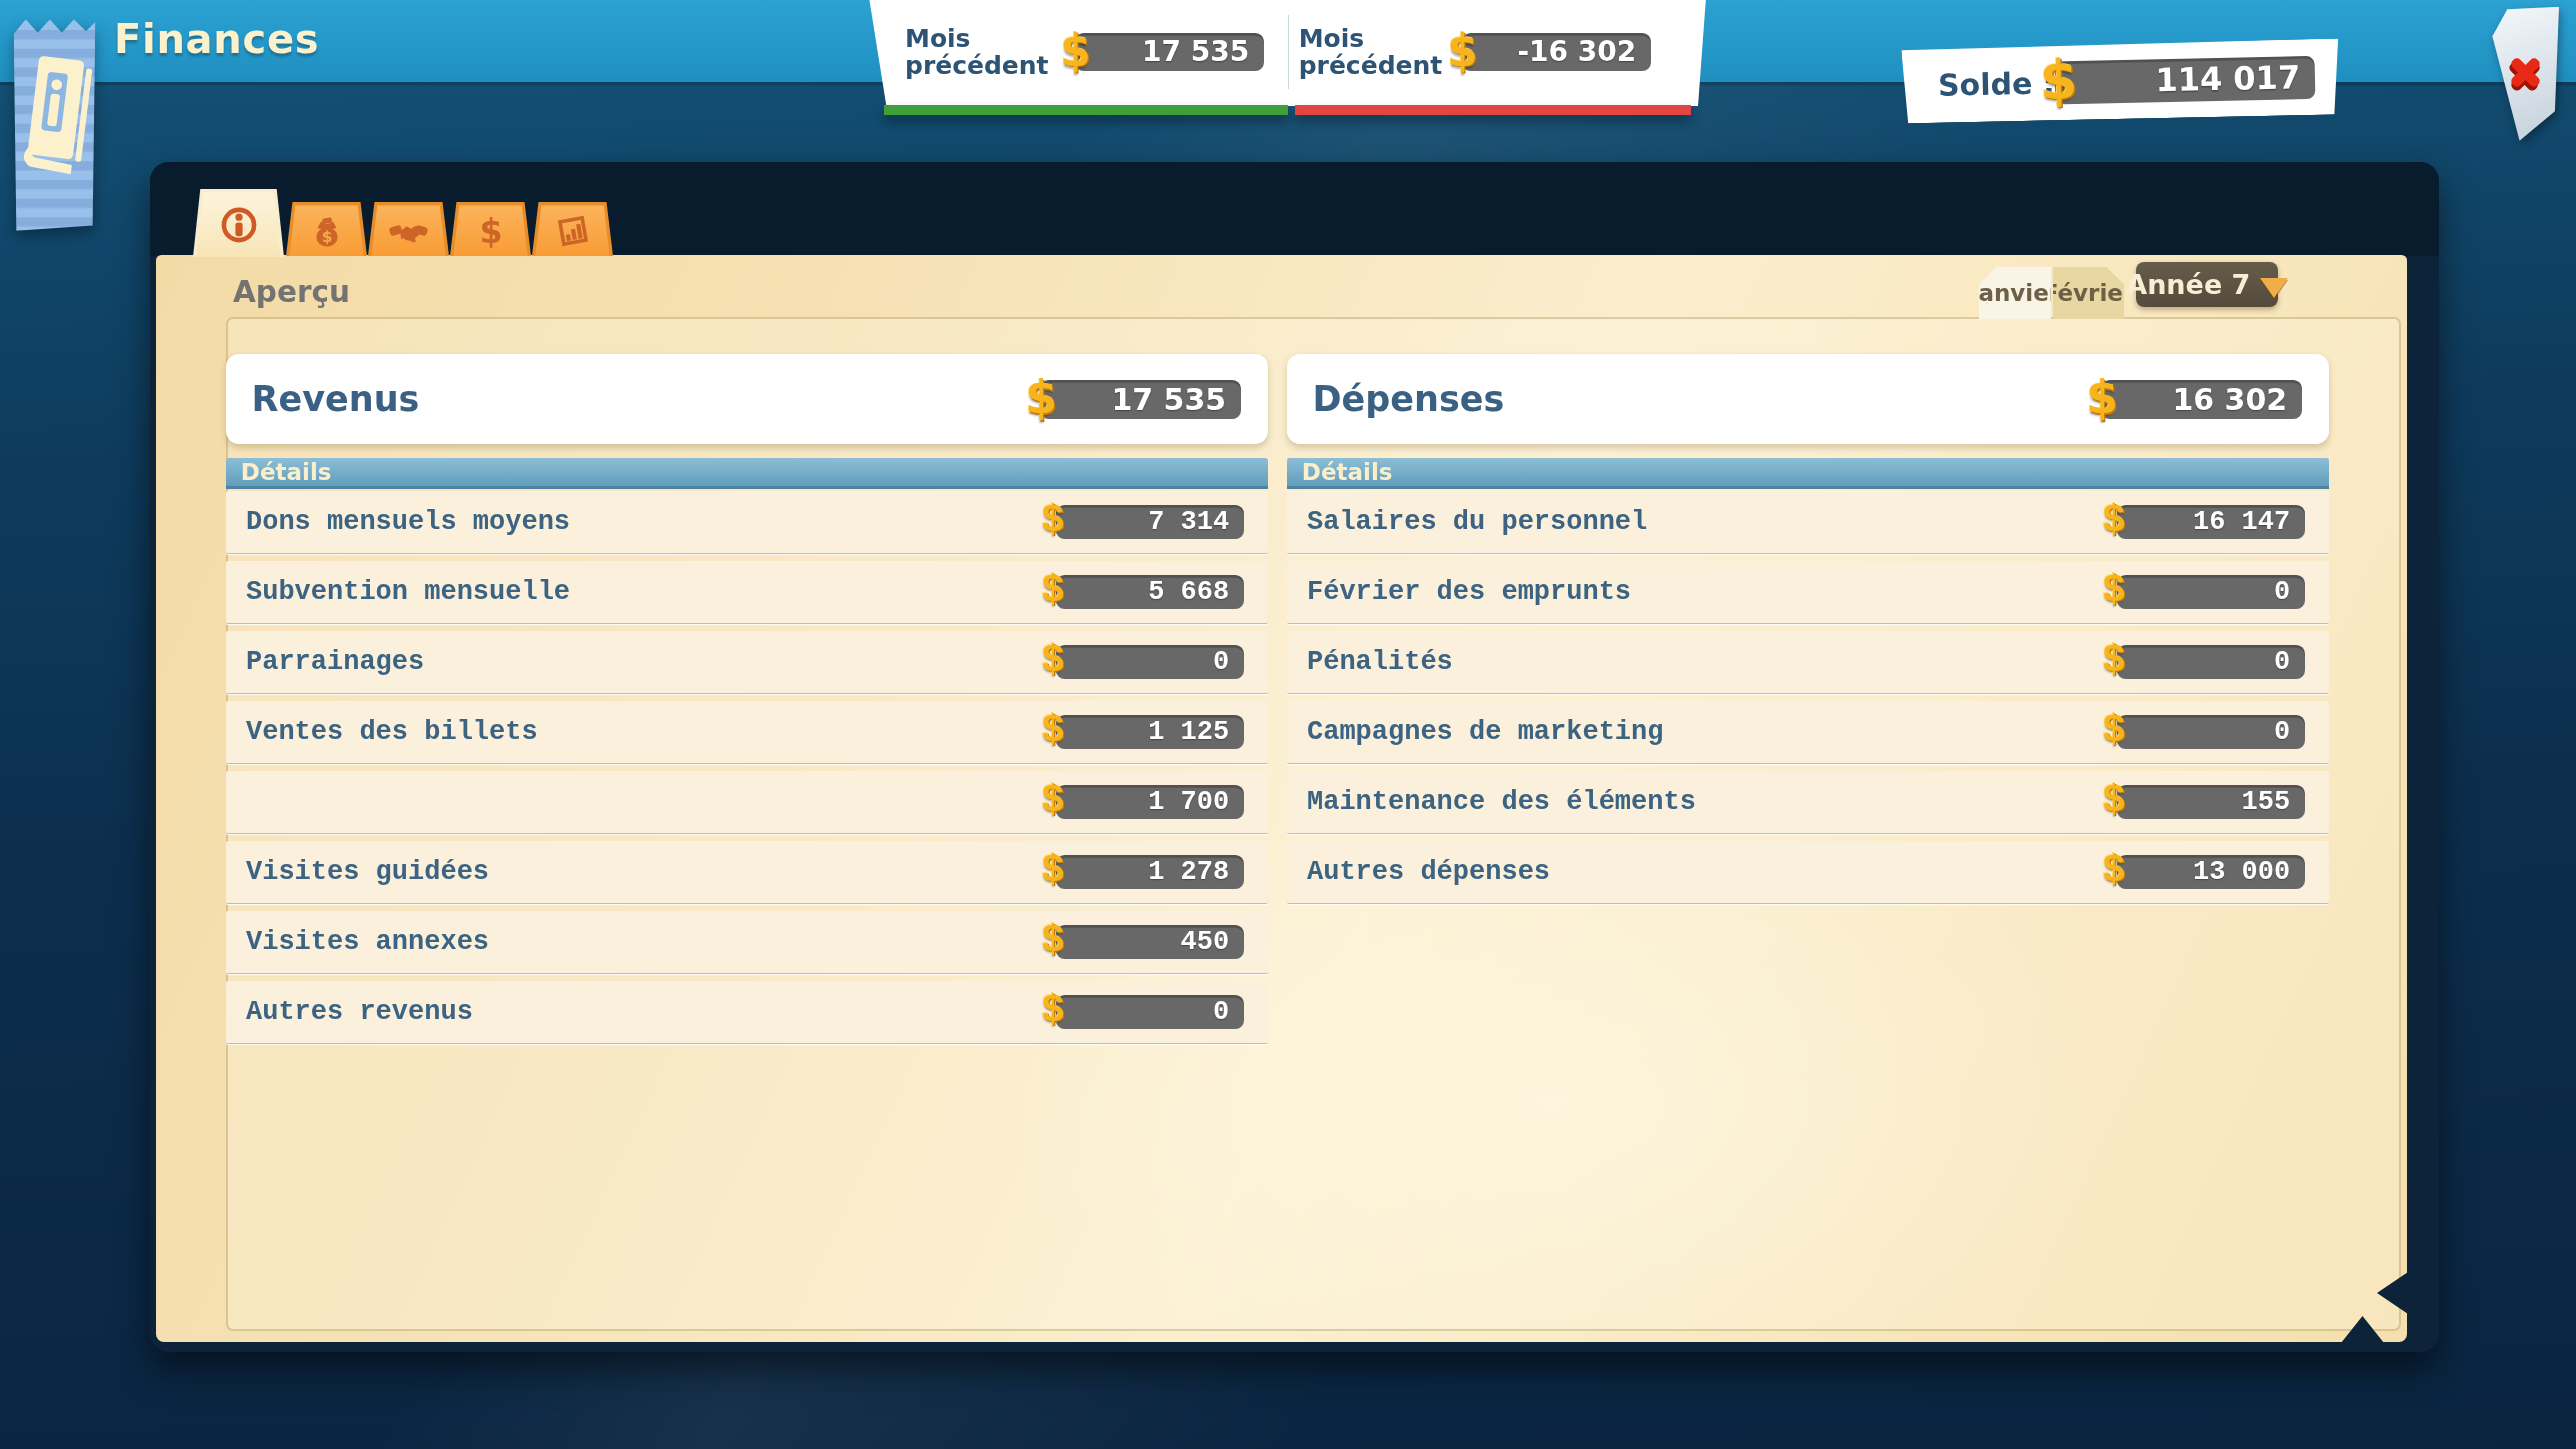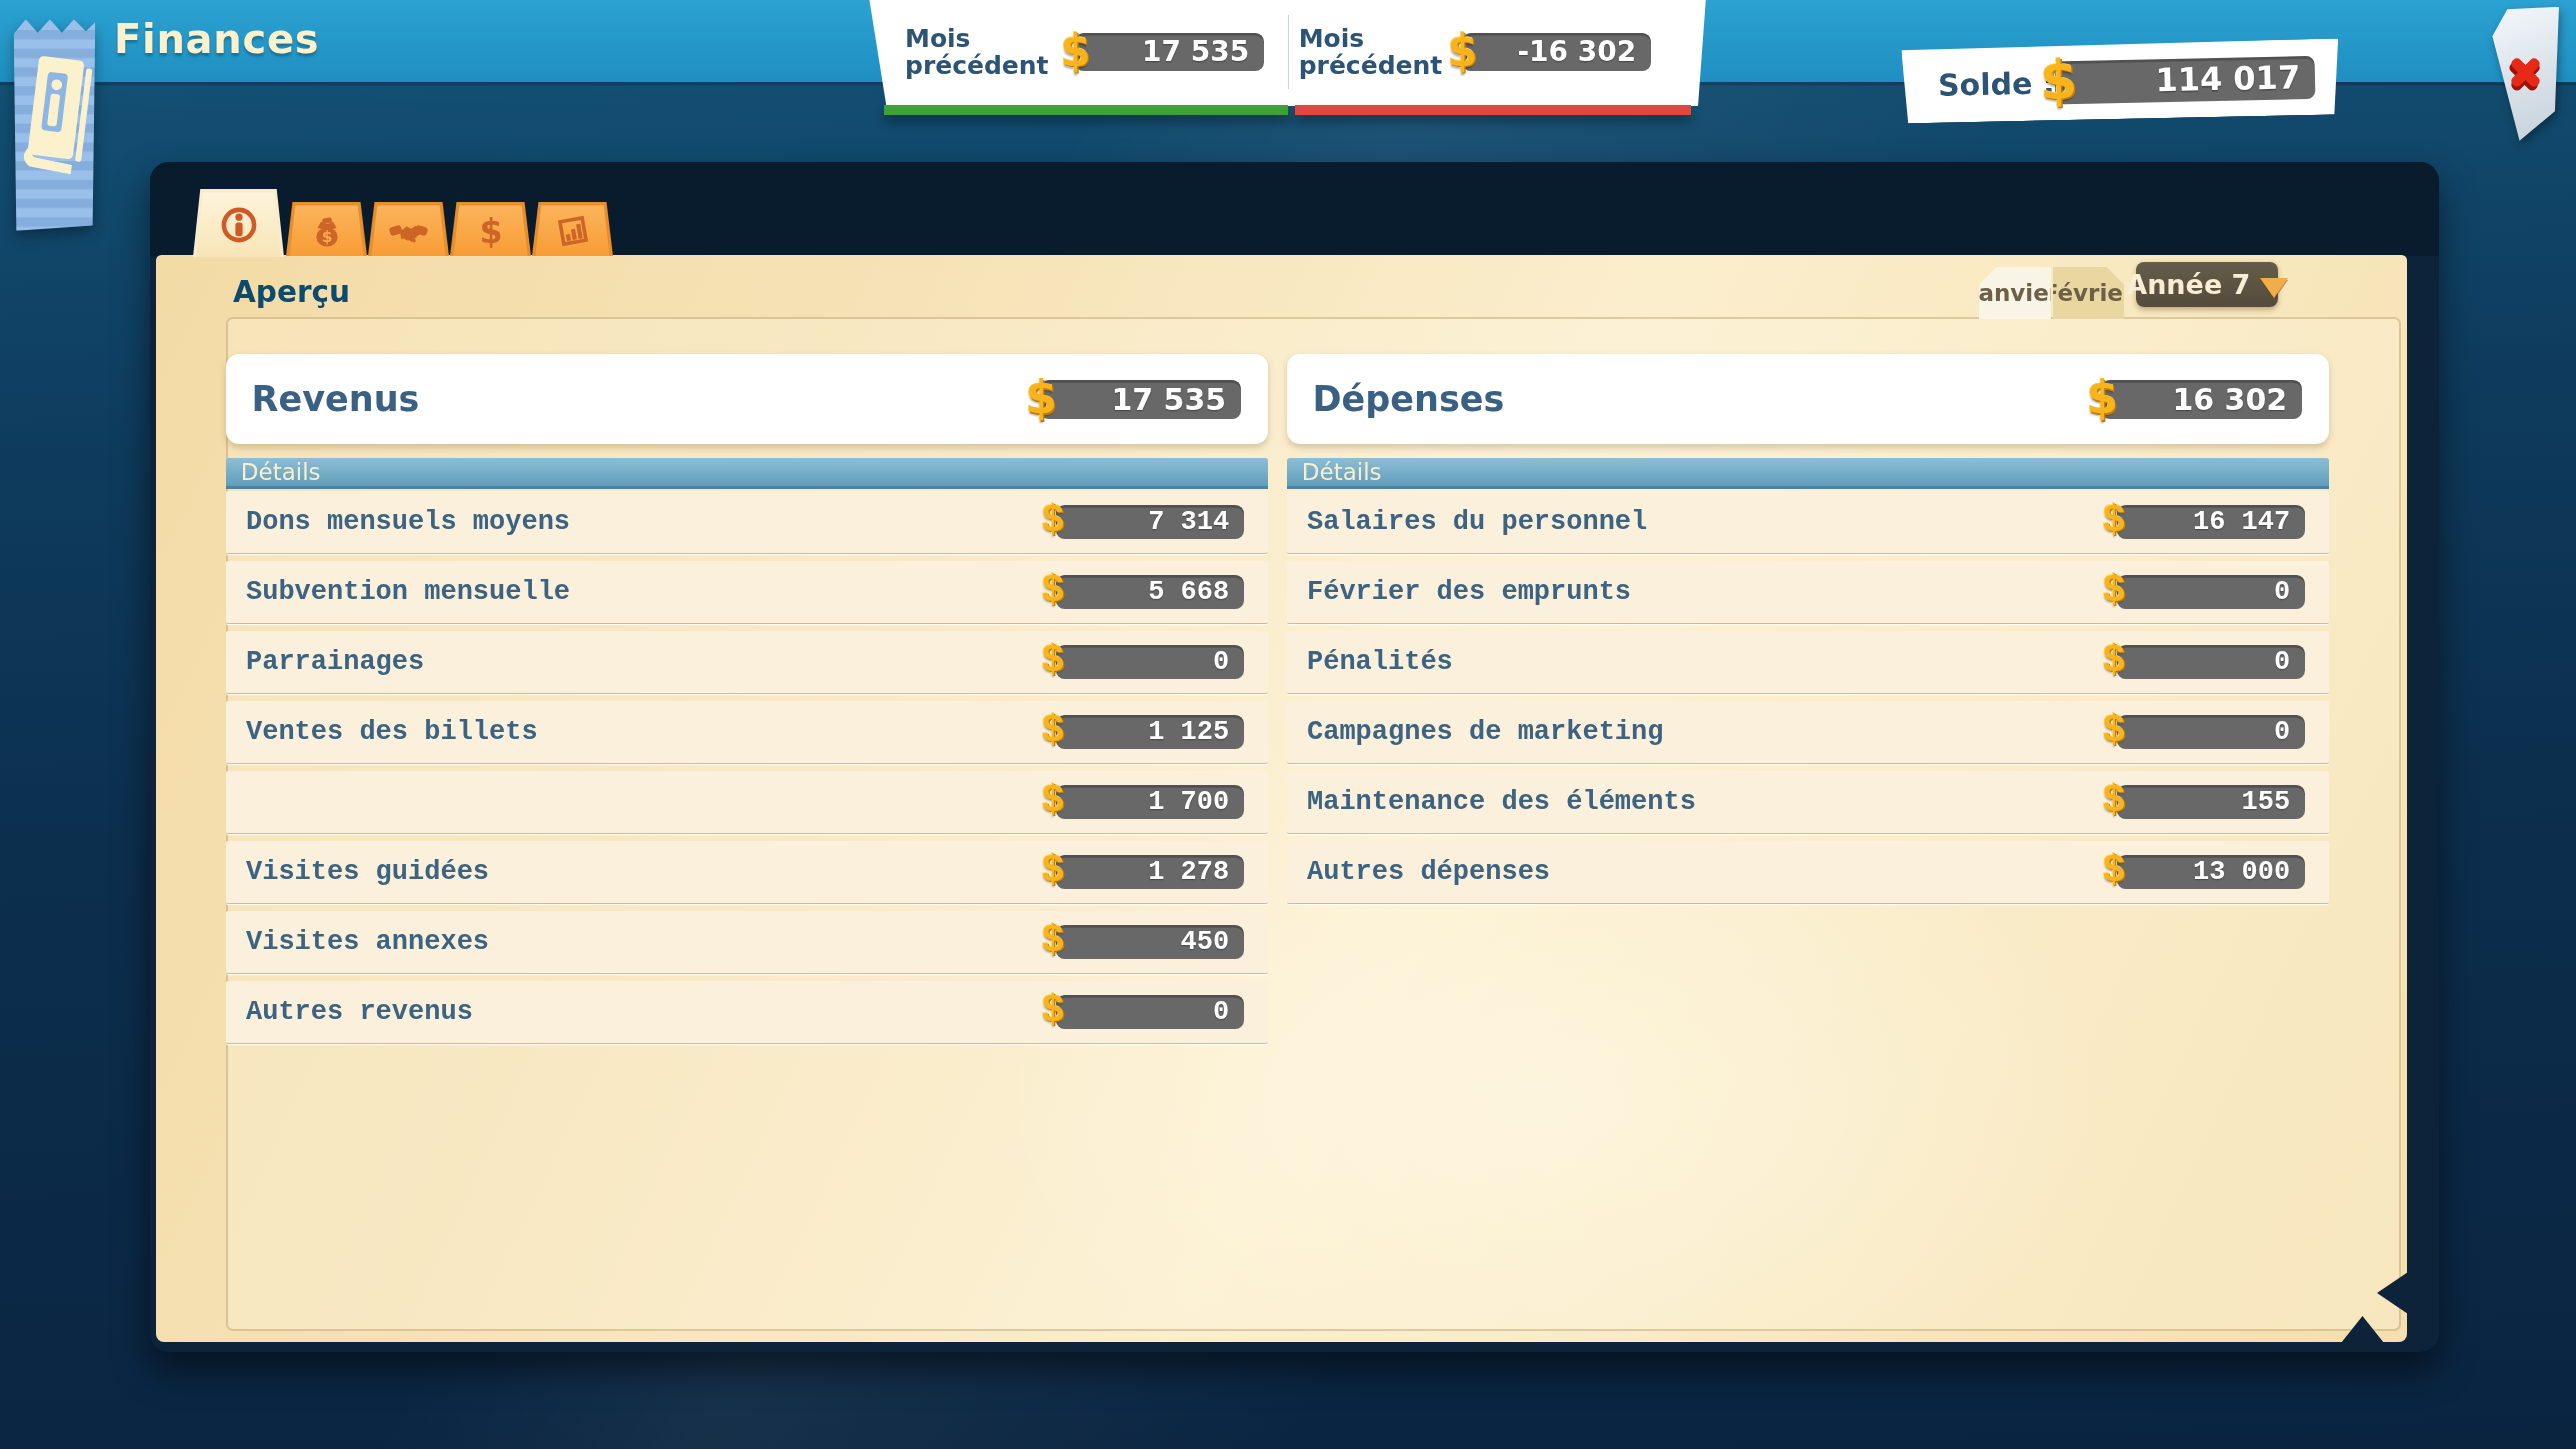--- a/index.html
+++ b/index.html
@@ -75,21 +75,21 @@
   .tab{position:absolute;z-index:3;cursor:pointer;}
   .tab,.tab-inner{clip-path:polygon(8% 0,92% 0,100% 100%,0 100%);}
   .tab-inner{position:absolute;left:3.4px;top:3.4px;right:3.4px;bottom:0;
     display:flex;align-items:center;justify-content:center;}
   .tab-active{left:193px;top:189px;width:91px;height:68px;background:#f9ecce;}
   .tab-active .tab-inner{background:linear-gradient(#fdf4dc,#f8e5b6);}
   .tab-orange .tab-inner{background:linear-gradient(#fcb45c,#f89c35);}
   .tab-orange{background:#e78e2b;top:202px;width:81px;height:54px;}
   .tab-2{left:286px;} .tab-3{left:368px;} .tab-4{left:450px;} .tab-5{left:532px;}
   
-  .apercu{position:absolute;left:233px;top:275px;font-size:29.5px;font-weight:700;color:#0c4a6e;z-index:3;}
+  .apercu{position:absolute;left:233px;top:275px;font-size:29.5px;font-weight:700;color:#737373;z-index:3;}
   .inner-rect{position:absolute;left:226px;top:317px;width:2175px;height:1014px;
     border:2px solid rgba(164,130,70,.35);border-radius:6.7px;background:rgba(255,250,235,.25);
     box-sizing:border-box;z-index:1;}
   .month-tab{position:absolute;top:267px;height:52px;display:flex;align-items:center;justify-content:center;
     font-size:23px;font-weight:700;color:#6d6047;z-index:3;cursor:pointer;box-sizing:border-box;}
   .month-jan{left:1979px;width:72px;background:#f8f4e6;
     clip-path:polygon(17.4px 0,100% 0,100% 100%,0 100%,0 17.4px);}
   .month-fev{left:2053px;width:71px;background:#e9d7a2;
     clip-path:polygon(0 0,calc(100% - 17.4px) 0,100% 17.4px,100% 100%,0 100%);}
   .year-btn{position:absolute;left:2136px;top:262px;width:142px;height:45px;border-radius:8px;
@@ -100,21 +100,21 @@
     border-top:20px solid #f0ad49;margin-top:6.7px;filter:drop-shadow(0 2px 0.7px rgba(120,70,10,.5));}
   
   .col{position:absolute;top:354px;width:1042px;z-index:2;}
   .col-left{left:226px;} .col-right{left:1287px;}
   .head-card{height:90px;background:#fff;border-radius:13px;display:flex;align-items:center;
     box-shadow:0 3.4px 6.7px rgba(110,85,40,.25);}
   .head-title{padding-left:25.5px;font-size:35px;font-weight:700;color:#3a6183;}
   .details-bar{margin-top:14px;height:27.5px;border-radius:2.7px 2.7px 0 0;
     background:linear-gradient(#8cbed6,#619dbb);border-bottom:3.4px solid #4d83a1;
     display:flex;align-items:center;}
-  .details-label{padding-left:14.8px;font-size:23px;font-weight:400;color:#faeecb;text-align:center;}
+  .details-label{padding-left:14.8px;font-size:23px;font-weight:700;color:#faeecb;text-align:center;}
   .rows{display:flex;flex-direction:column;gap:7px;margin-top:2.7px;font-family:Liberation Mono, monospace;}
   .row{height:62px;background:#fbf0dc;border-radius:2px;display:flex;align-items:center;
     border-bottom:1.3px solid rgba(150,135,105,.5);box-shadow:0 1.3px 0 rgba(255,255,255,.75);}
   .row-label{padding-left:20px;font-size:27px;font-weight:700;color:#3c6482;white-space:nowrap;}
 </style>
 </head>
 <body>
 
 <div class="topbar"></div>
 

